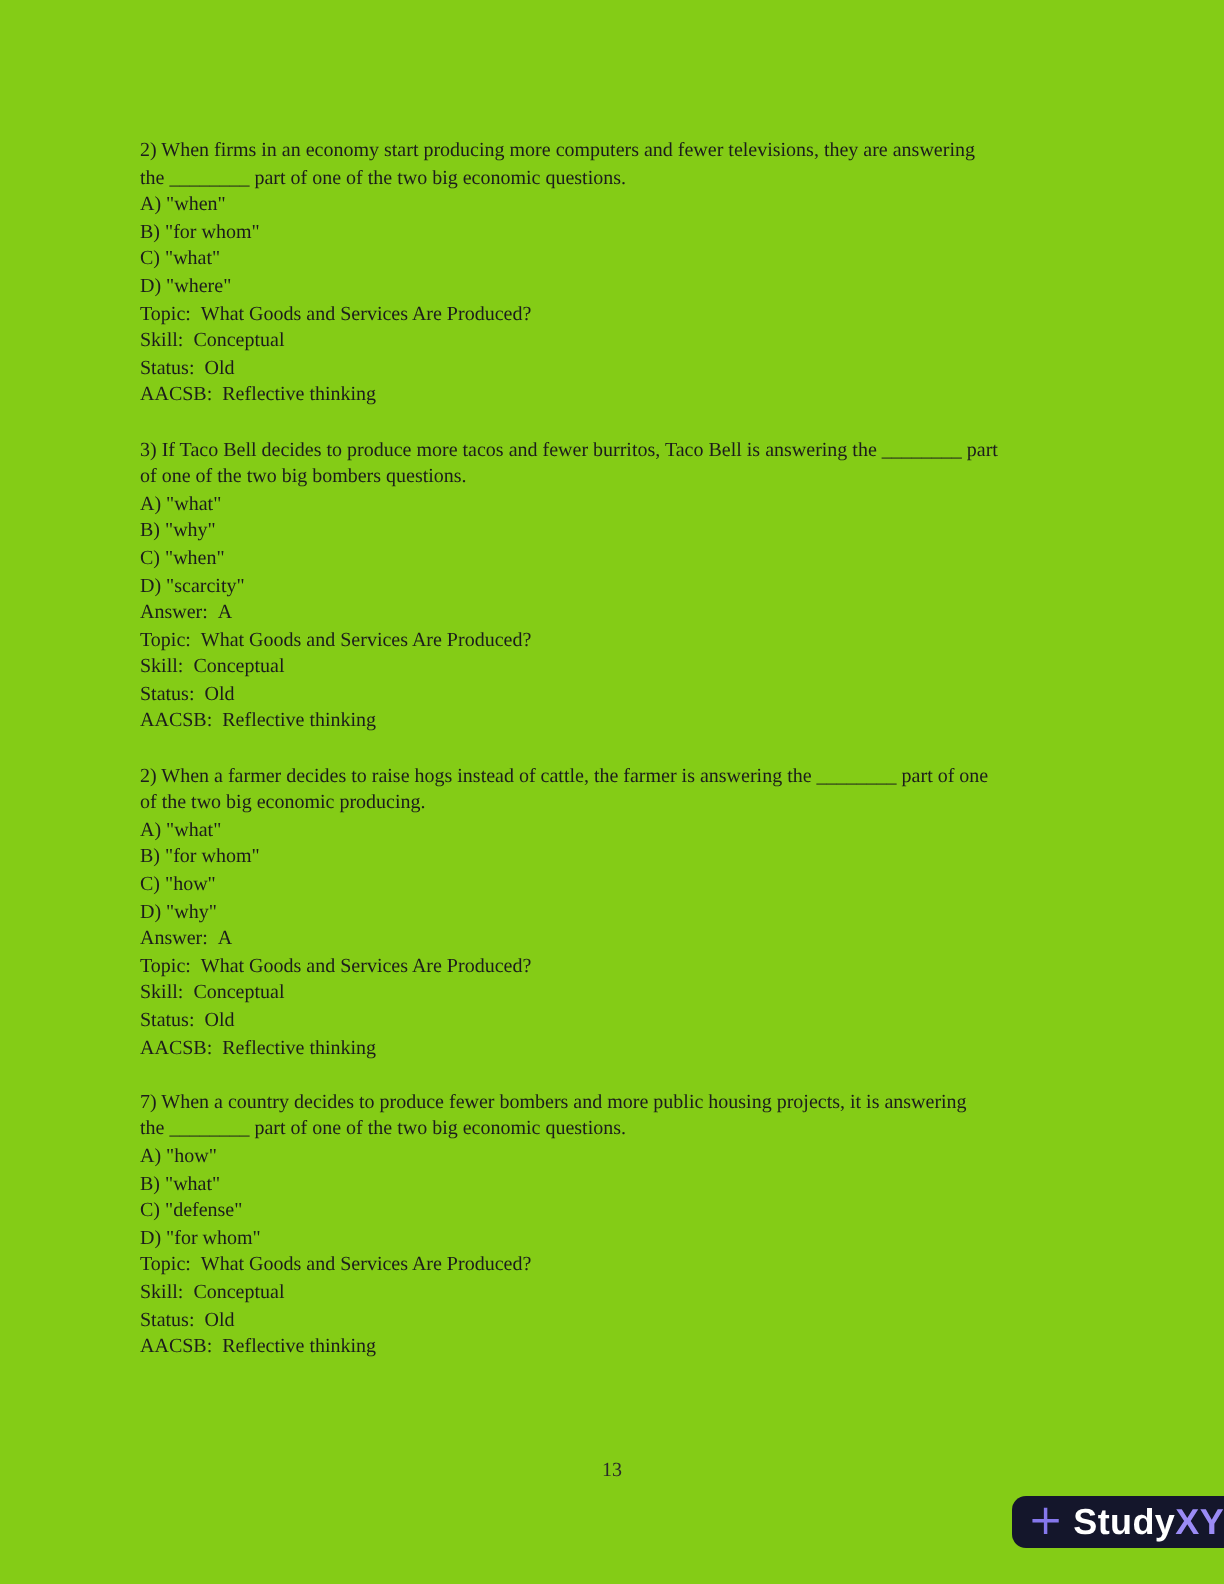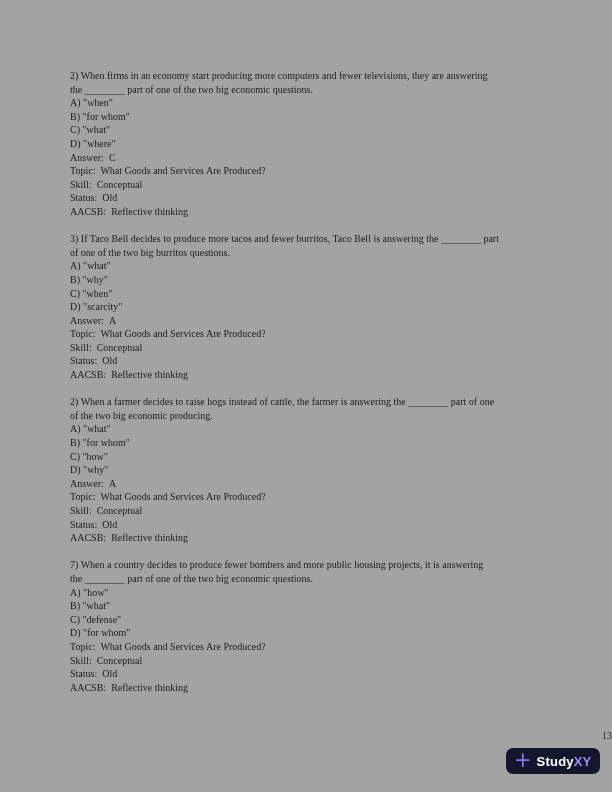--- a/index.html
+++ b/index.html
@@ -2,42 +2,42 @@
 <html><head>
 <meta charset="utf-8">
 <style>
   * { margin: 0; padding: 0; box-sizing: border-box; }
   html, body { background: #e8e8e8; }
   .page {
     position: relative;
     width: 612px;
     height: 792px;
     margin: 0 auto;
-    background: #a3a3a3;
+    background: #84cc16;
     overflow: hidden;
     font-family: "Liberation Serif", "DejaVu Serif", serif;
     color: #1c1c1c;
   }
   .content {
     position: absolute;
     left: 70px;
     top: 69px;
     width: 478px;
     font-size: 10px;
     line-height: 13.6px;
   }
   .question { margin-bottom: 13.6px; }
   .line { white-space: pre; }
   .meta-line .meta-value { margin-left: 5px; }
   .page-number {
     position: absolute;
     top: 729px;
     left: 0;
     width: 100%;
-    text-align: right;
+    text-align: center;
     font-size: 10px;
     line-height: 13.6px;
     color: #2a2a2a;
   }
   .studyxy-badge {
     position: absolute;
     left: 506px;
     top: 748px;
     height: 26px;
     min-width: 88px;
@@ -49,21 +49,21 @@
   }
   .plus-glyph {
     font-family: "DejaVu Sans", sans-serif;
     font-size: 21px;
     font-weight: 400;
     line-height: 20px;
     margin-top: -2px;
   }
   .brand-text {
     font-family: "Liberation Sans", "DejaVu Sans", sans-serif;
-    font-size: 13px;
+    font-size: 18px;
     font-weight: 700;
     letter-spacing: 0.2px;
     line-height: 1;
   }
 </style>
 </head>
 <body>
 
 <div class="page">
 
@@ -73,32 +73,31 @@
           <div class="line">2) When firms in an economy start producing more computers and fewer televisions, they are answering</div>
           <div class="line">the ________ part of one of the two big economic questions.</div>
         </div>
     <div>
           <div class="line">A) "when"</div>
           <div class="line">B) "for whom"</div>
           <div class="line">C) "what"</div>
           <div class="line">D) "where"</div>
         </div>
     <div>
-          <div class="line meta-line"><div class="meta-label" style="display: inline;">Answer:</div><div class="meta-value" style="display: inline;">C</div></div>
           <div class="line meta-line"><div class="meta-label" style="display: inline;">Topic:</div><div class="meta-value" style="display: inline;">What Goods and Services Are Produced?</div></div>
           <div class="line meta-line"><div class="meta-label" style="display: inline;">Skill:</div><div class="meta-value" style="display: inline;">Conceptual</div></div>
           <div class="line meta-line"><div class="meta-label" style="display: inline;">Status:</div><div class="meta-value" style="display: inline;">Old</div></div>
           <div class="line meta-line"><div class="meta-label" style="display: inline;">AACSB:</div><div class="meta-value" style="display: inline;">Reflective thinking</div></div>
         </div>
   </div>
 
   <div class="question">
     <div>
           <div class="line">3) If Taco Bell decides to produce more tacos and fewer burritos, Taco Bell is answering the ________ part</div>
-          <div class="line">of one of the two big burritos questions.</div>
+          <div class="line">of one of the two big bombers questions.</div>
         </div>
     <div>
           <div class="line">A) "what"</div>
           <div class="line">B) "why"</div>
           <div class="line">C) "when"</div>
           <div class="line">D) "scarcity"</div>
         </div>
     <div>
           <div class="line meta-line"><div class="meta-label" style="display: inline;">Answer:</div><div class="meta-value" style="display: inline;">A</div></div>
           <div class="line meta-line"><div class="meta-label" style="display: inline;">Topic:</div><div class="meta-value" style="display: inline;">What Goods and Services Are Produced?</div></div>

